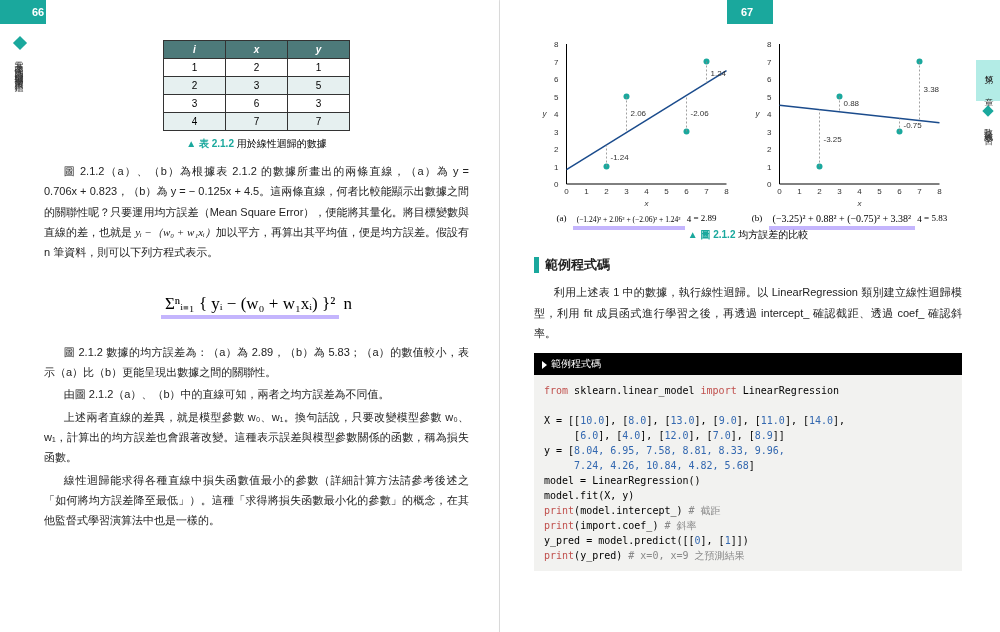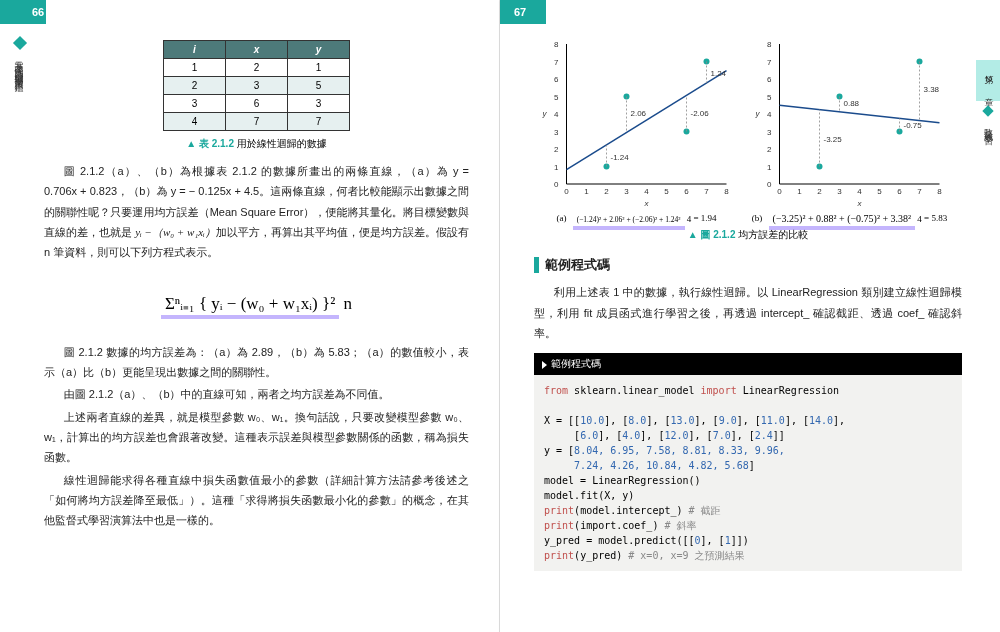--- a/index.html
+++ b/index.html
@@ -28,21 +28,21 @@
     display: flex;
     align-items: center;
     padding: 0 10px;
     color: #fff;
     font-size: 11px;
     font-weight: bold;
     background: #1aa89d;
   }
   .page.left .pagenum-bar { justify-content: flex-start; }
   .page.left .strip { width: 46px; padding-right: 14px; text-align: right; padding-left: 32px; }
-  .page.right .pagenum-bar { justify-content: flex-start; }
+  .page.right .pagenum-bar { justify-content: center; }
   .page.right .strip { width: 46px; padding-left: 14px; }
   .content { padding: 10px 30px 20px 44px; }
   .page.right .content { padding: 10px 38px 20px 34px; }
 
   .left-tab {
     position: absolute;
     left: 12px;
     top: 38px;
     width: 16px;
     height: 200px;
@@ -322,21 +322,21 @@
             <text class="svg-lbl" x="154" y="82">-2.06</text>
             <text class="svg-lbl" x="174" y="42">1.24</text>
           </g>
         </svg>
         <div class="chart-eq">
           <span style="margin-right:4px;">(a)</span>
           <span class="frac">
             <span class="num" style="font-size:7.5px">(−1.24)² + 2.06² + (−2.06)² + 1.24²</span>
             <span class="den">4</span>
           </span>
-          <span>= 1.94</span>
+          <span>= 2.89</span>
         </div>
       </div>
 
       <div>
         <svg class="chart-svg" viewBox="0 0 200 175">
           <g class="svg-grid">
             <line class="svg-axis" x1="30" y1="10" x2="30" y2="150"></line>
             <line class="svg-axis" x1="30" y1="150" x2="190" y2="150"></line>
             <g>
               <text x="22" y="153" text-anchor="end">0</text>
@@ -397,21 +397,21 @@
 
     <div class="body-text">
       <p>利用上述表 1 中的數據，執行線性迴歸。以 LinearRegression 類別建立線性迴歸模型，利用 fit 成員函式進行學習之後，再透過 intercept_ 確認截距、透過 coef_ 確認斜率。</p>
     </div>
 
     <div class="code-block">
       <div class="code-header">範例程式碼</div>
       <div class="code-body"><span class="kw-red">from</span><span> sklearn.linear_model </span><span class="kw-red">import</span><span> LinearRegression</span>
 
 <span>X = [[</span><span class="kw-blue">10.0</span><span>], [</span><span class="kw-blue">8.0</span><span>], [</span><span class="kw-blue">13.0</span><span>], [</span><span class="kw-blue">9.0</span><span>], [</span><span class="kw-blue">11.0</span><span>], [</span><span class="kw-blue">14.0</span><span>],</span>
-<span>     [</span><span class="kw-blue">6.0</span><span>], [</span><span class="kw-blue">4.0</span><span>], [</span><span class="kw-blue">12.0</span><span>], [</span><span class="kw-blue">7.0</span><span>], [</span><span class="kw-blue">2.4</span><span>]]</span>
+<span>     [</span><span class="kw-blue">6.0</span><span>], [</span><span class="kw-blue">4.0</span><span>], [</span><span class="kw-blue">12.0</span><span>], [</span><span class="kw-blue">7.0</span><span>], [</span><span class="kw-blue">8.9</span><span>]]</span>
 <span>y = [</span><span class="kw-blue">8.04, 6.95, 7.58, 8.81, 8.33, 9.96,</span>
 <span class="kw-blue">     7.24, 4.26, 10.84, 4.82, 5.68</span><span>]</span>
 <span>model = LinearRegression()</span>
 <span>model.fit(X, y)</span>
 <span class="kw-red">print</span><span>(model.intercept_) </span><span class="comment"># 截距</span>
 <span class="kw-red">print</span><span>(import.coef_) </span><span class="comment"># 斜率</span>
 <span>y_pred = model.predict([[</span><span class="kw-blue">0</span><span>], [</span><span class="kw-blue">1</span><span>]])</span>
 <span class="kw-red">print</span><span>(y_pred) </span><span class="comment"># x=0, x=9 之預測結果</span></div>
     </div>
   </div>

